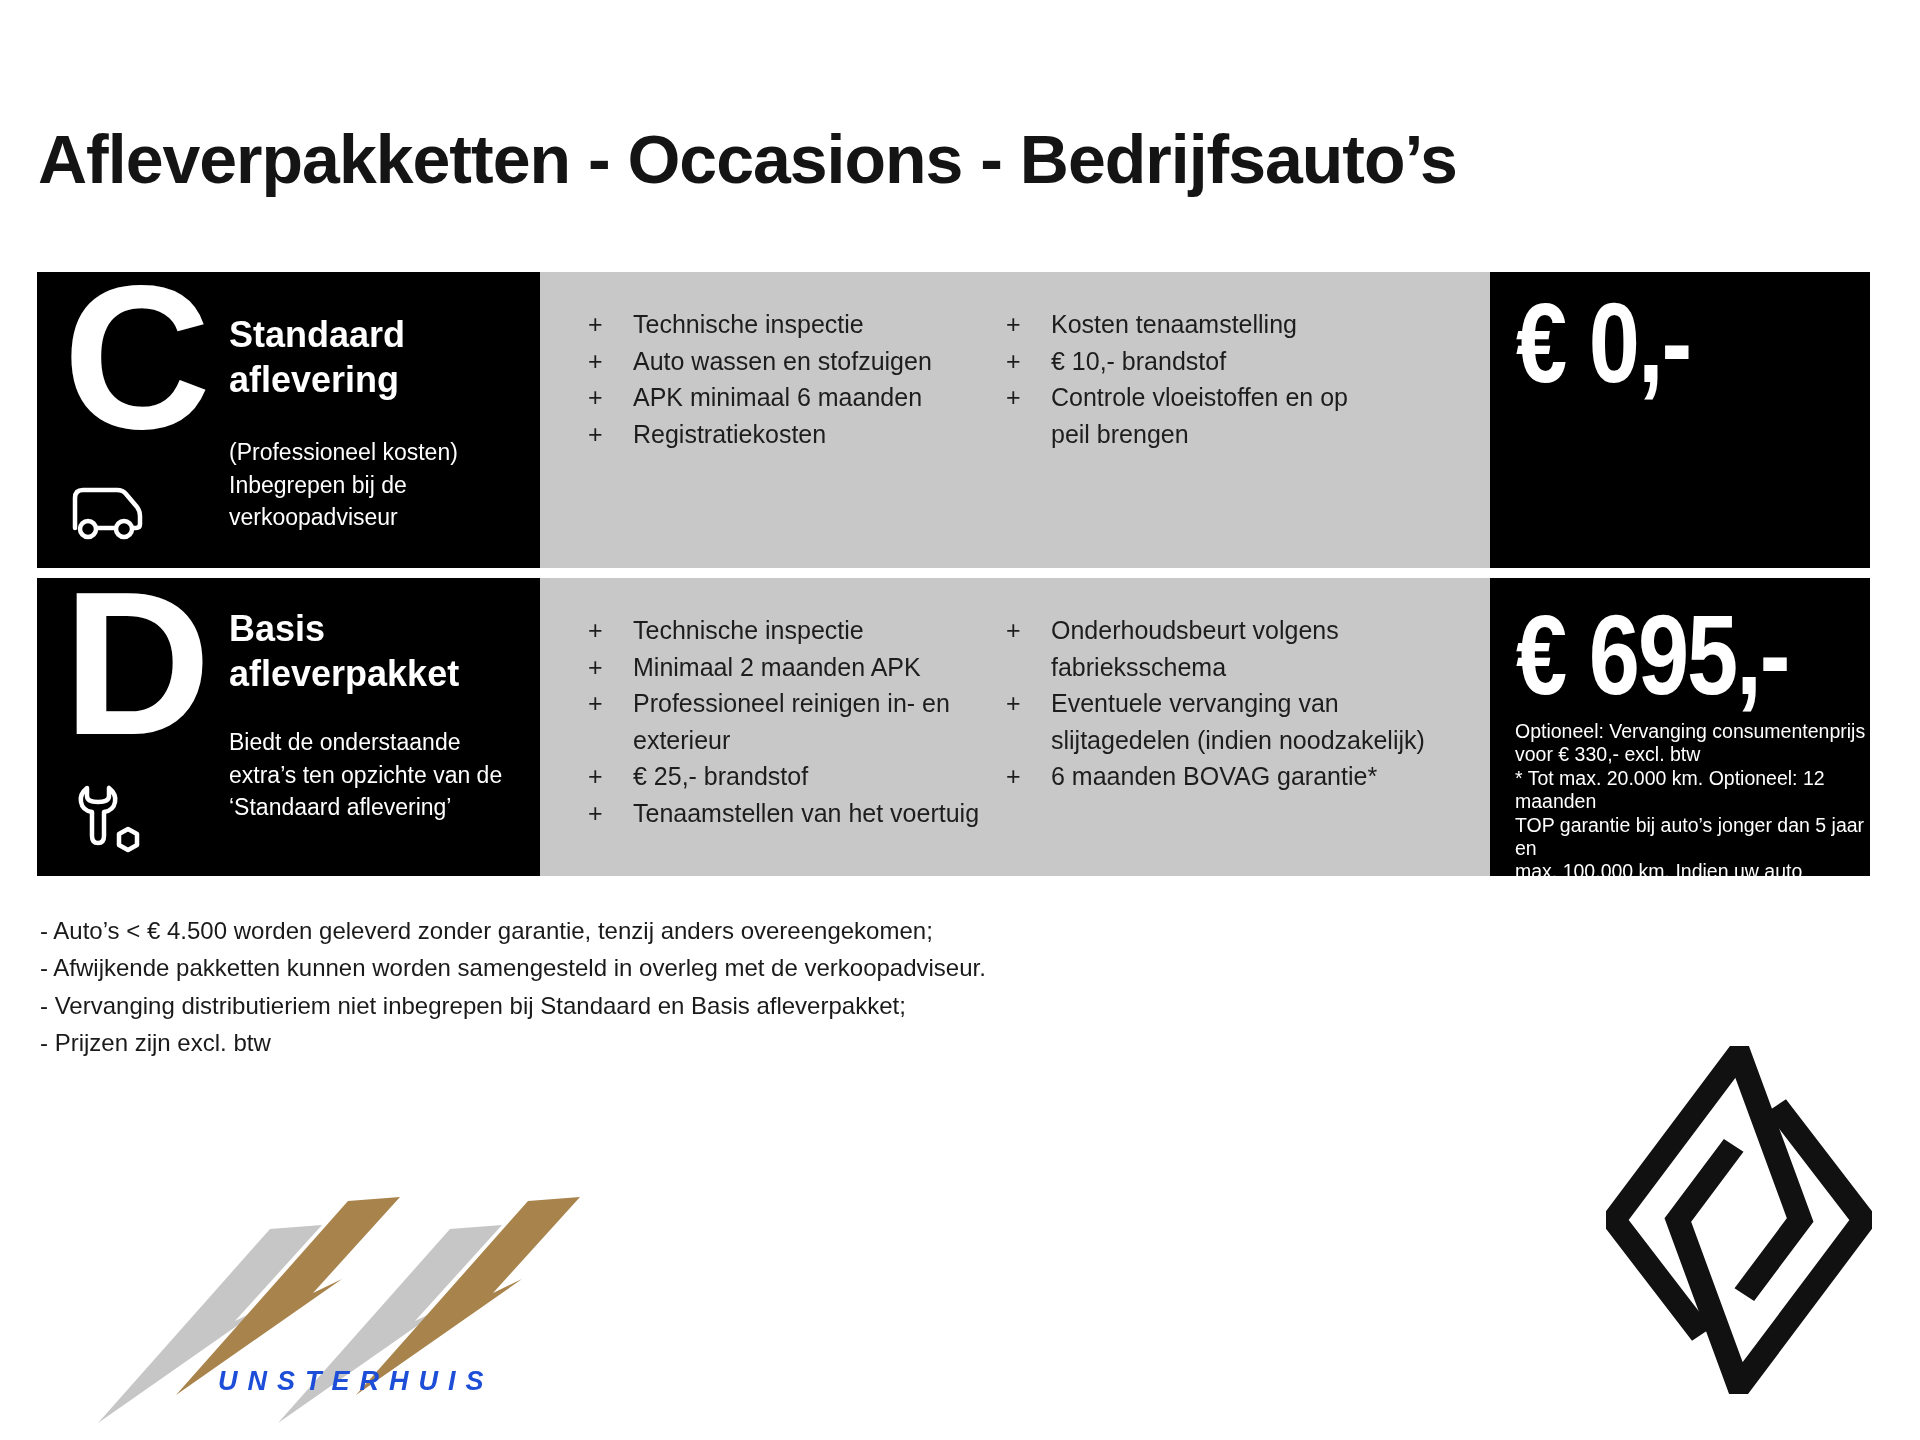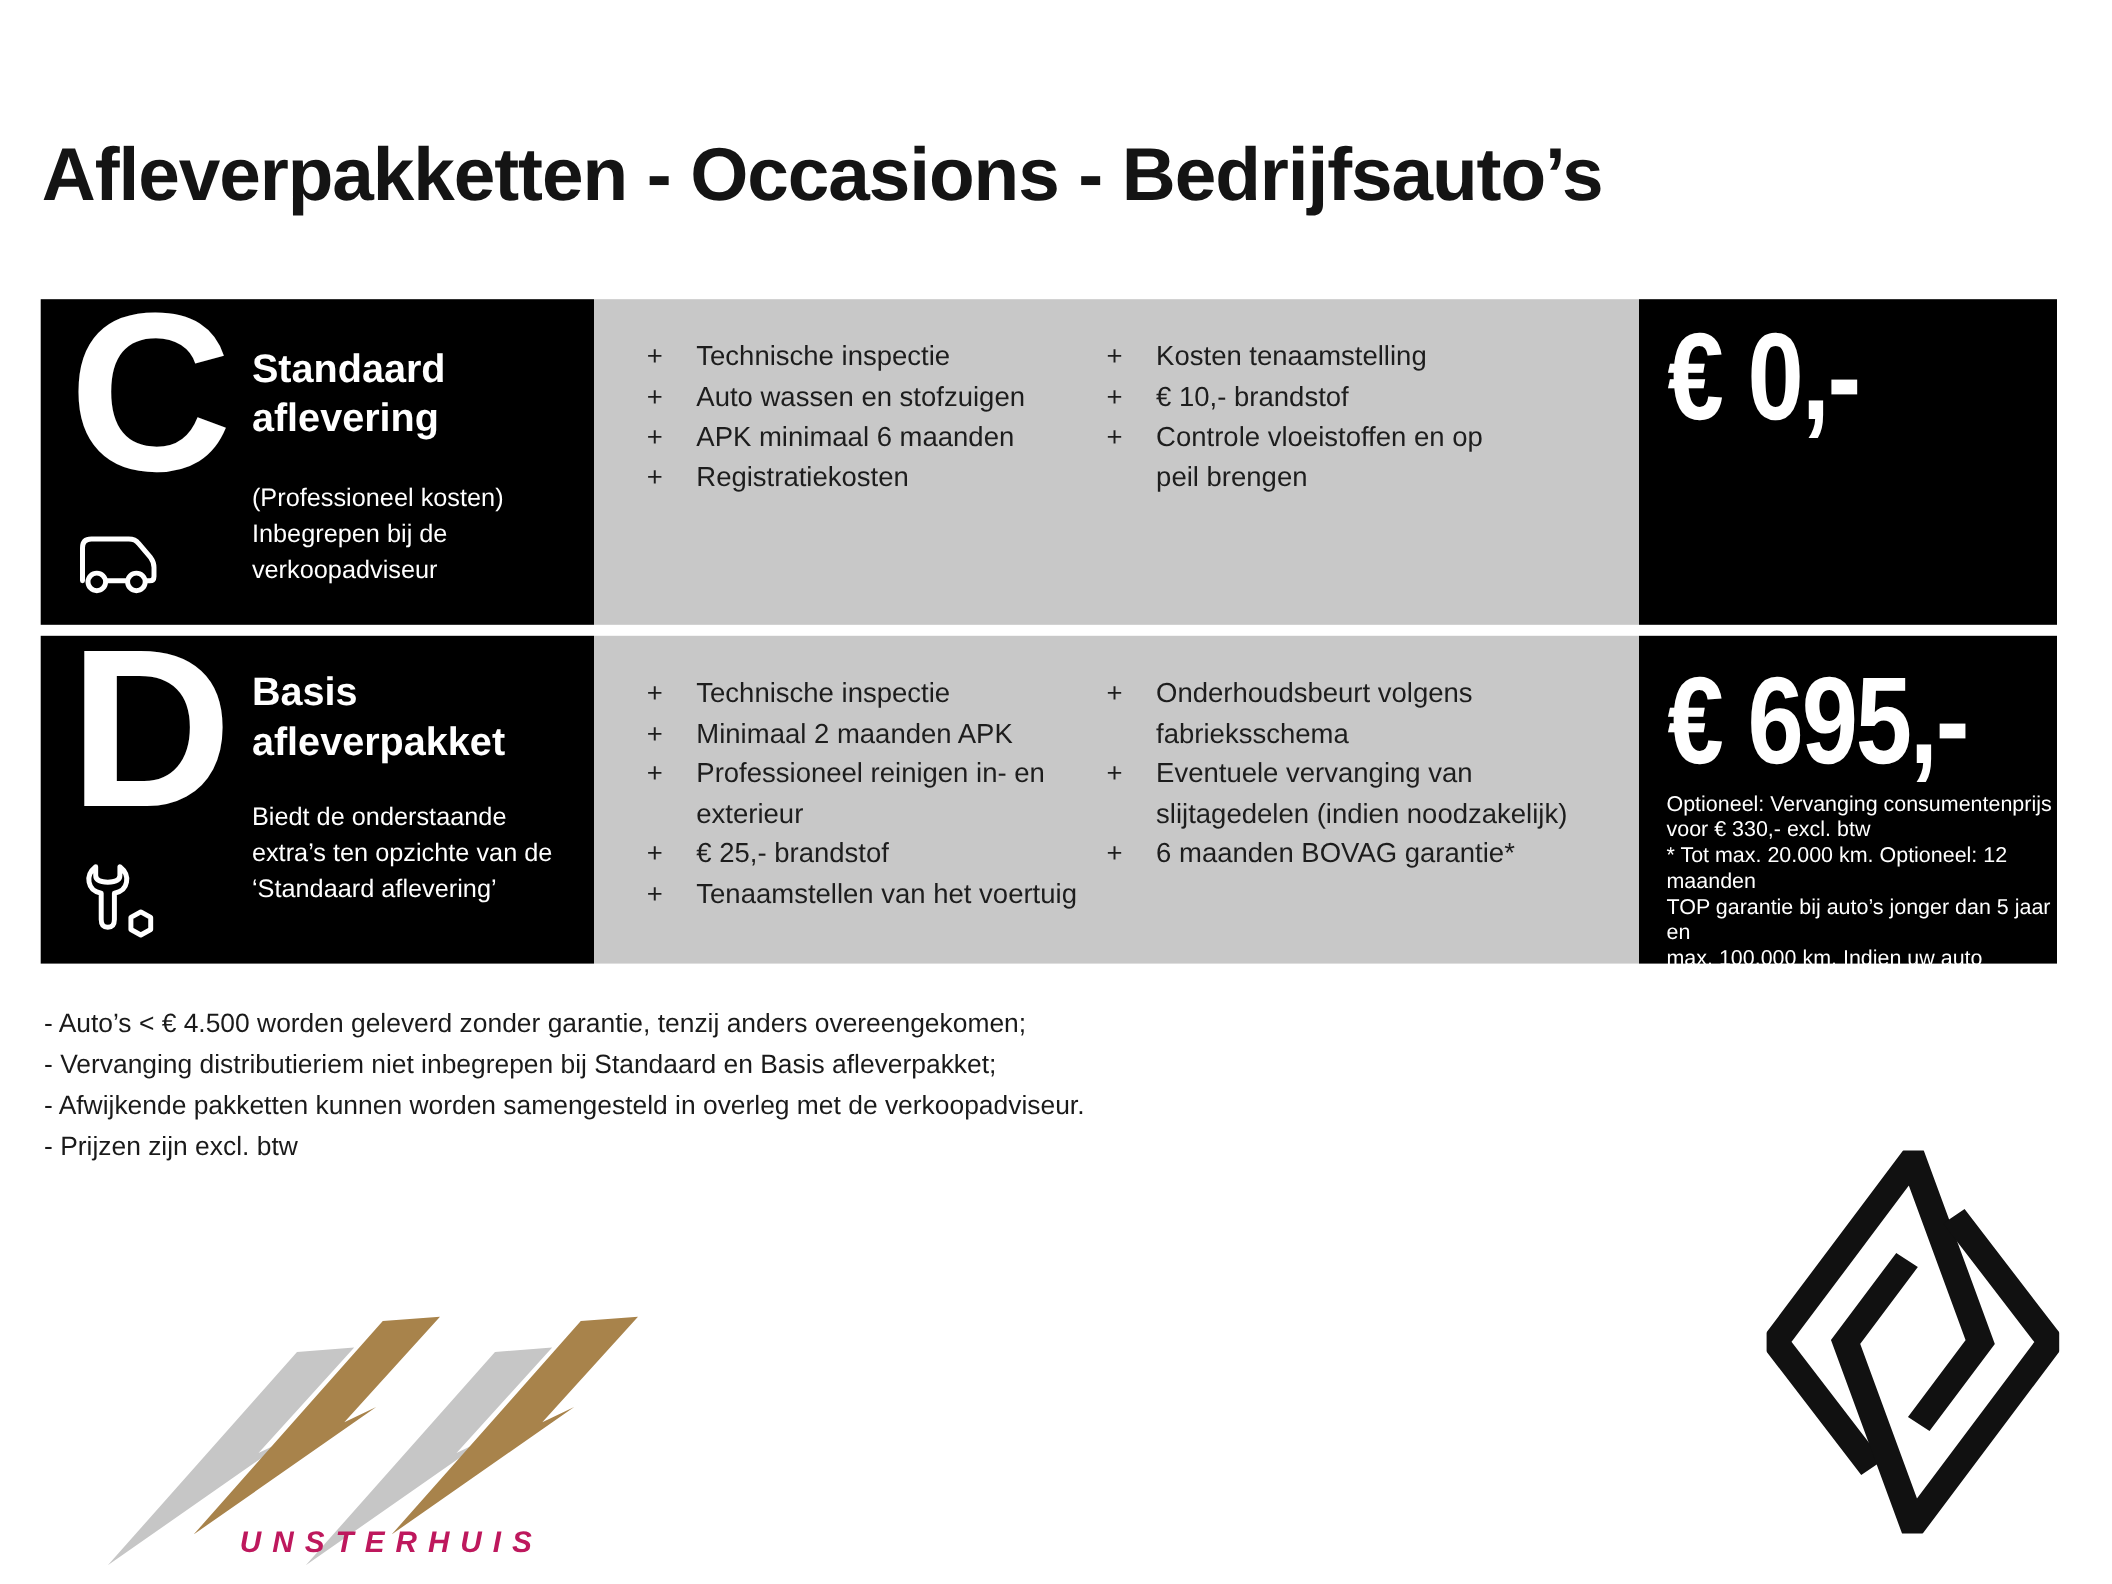--- a/index.html
+++ b/index.html
@@ -37,23 +37,22 @@
     position:absolute;left:26px;font-size:92px;font-weight:bold;letter-spacing:-2px;
     transform:scaleY(1.22);transform-origin:left top;white-space:nowrap;
   }
   .row-1 .price{top:8px}
   .row-2 .price{top:14px}
   .price-note{position:absolute;left:25px;top:142px;font-size:19.5px;line-height:23.4px;width:360px;}
   .footnotes{position:absolute;left:40px;top:912px;font-size:24px;line-height:37.4px;color:#1a1a1a;}
   .m-logo{position:absolute;left:95px;top:1185px;}
   .dealer-text{
     position:absolute;left:218px;top:1366px;
-    font-size:27px;font-weight:bold;font-style:italic;letter-spacing:10px;color:#be185d;
+    font-size:27px;font-weight:bold;font-style:italic;letter-spacing:10px;color:#1d4ed8;
     white-space:nowrap;
-    margin-top:21px;
   }
   .renault-logo{position:absolute;left:1606px;top:1046px;}
 </style>
 </head>
 <body>
 
 <div class="title">Afleverpakketten - Occasions - Bedrijfsauto’s</div>
 
 <section class="row row-1">
   <div class="panel-left">
@@ -201,22 +200,22 @@
         <div class="note-line">* Tot max. 20.000 km. Optioneel: 12 maanden</div>
         <div class="note-line">TOP garantie bij auto’s jonger dan 5 jaar en</div>
         <div class="note-line">max. 100.000 km. Indien uw auto voorzien is</div>
         <div class="note-line">van een AdBlue tank</div>
       </div>
   </div>
 </section>
 
 <div class="footnotes">
     <div class="footnote-line">- Auto’s &lt; € 4.500 worden geleverd zonder garantie, tenzij anders overeengekomen;</div>
+    <div class="footnote-line">- Afwijkende pakketten kunnen worden samengesteld in overleg met de verkoopadviseur.</div>
     <div class="footnote-line">- Vervanging distributieriem niet inbegrepen bij Standaard en Basis afleverpakket;</div>
-    <div class="footnote-line">- Afwijkende pakketten kunnen worden samengesteld in overleg met de verkoopadviseur.</div>
     <div class="footnote-line">- Prijzen zijn excl. btw</div>
   </div>
 
 <div class="m-logo">
   <svg width="500" height="255" viewBox="0 0 500 255">
     <defs>
       <polygon id="bolt" points="81,210 253,16 305,12 218,108 247,94"></polygon>
     </defs>
     <g fill="#c6c6c6">
       <use href="#bolt" transform="translate(-78,28)"></use>

